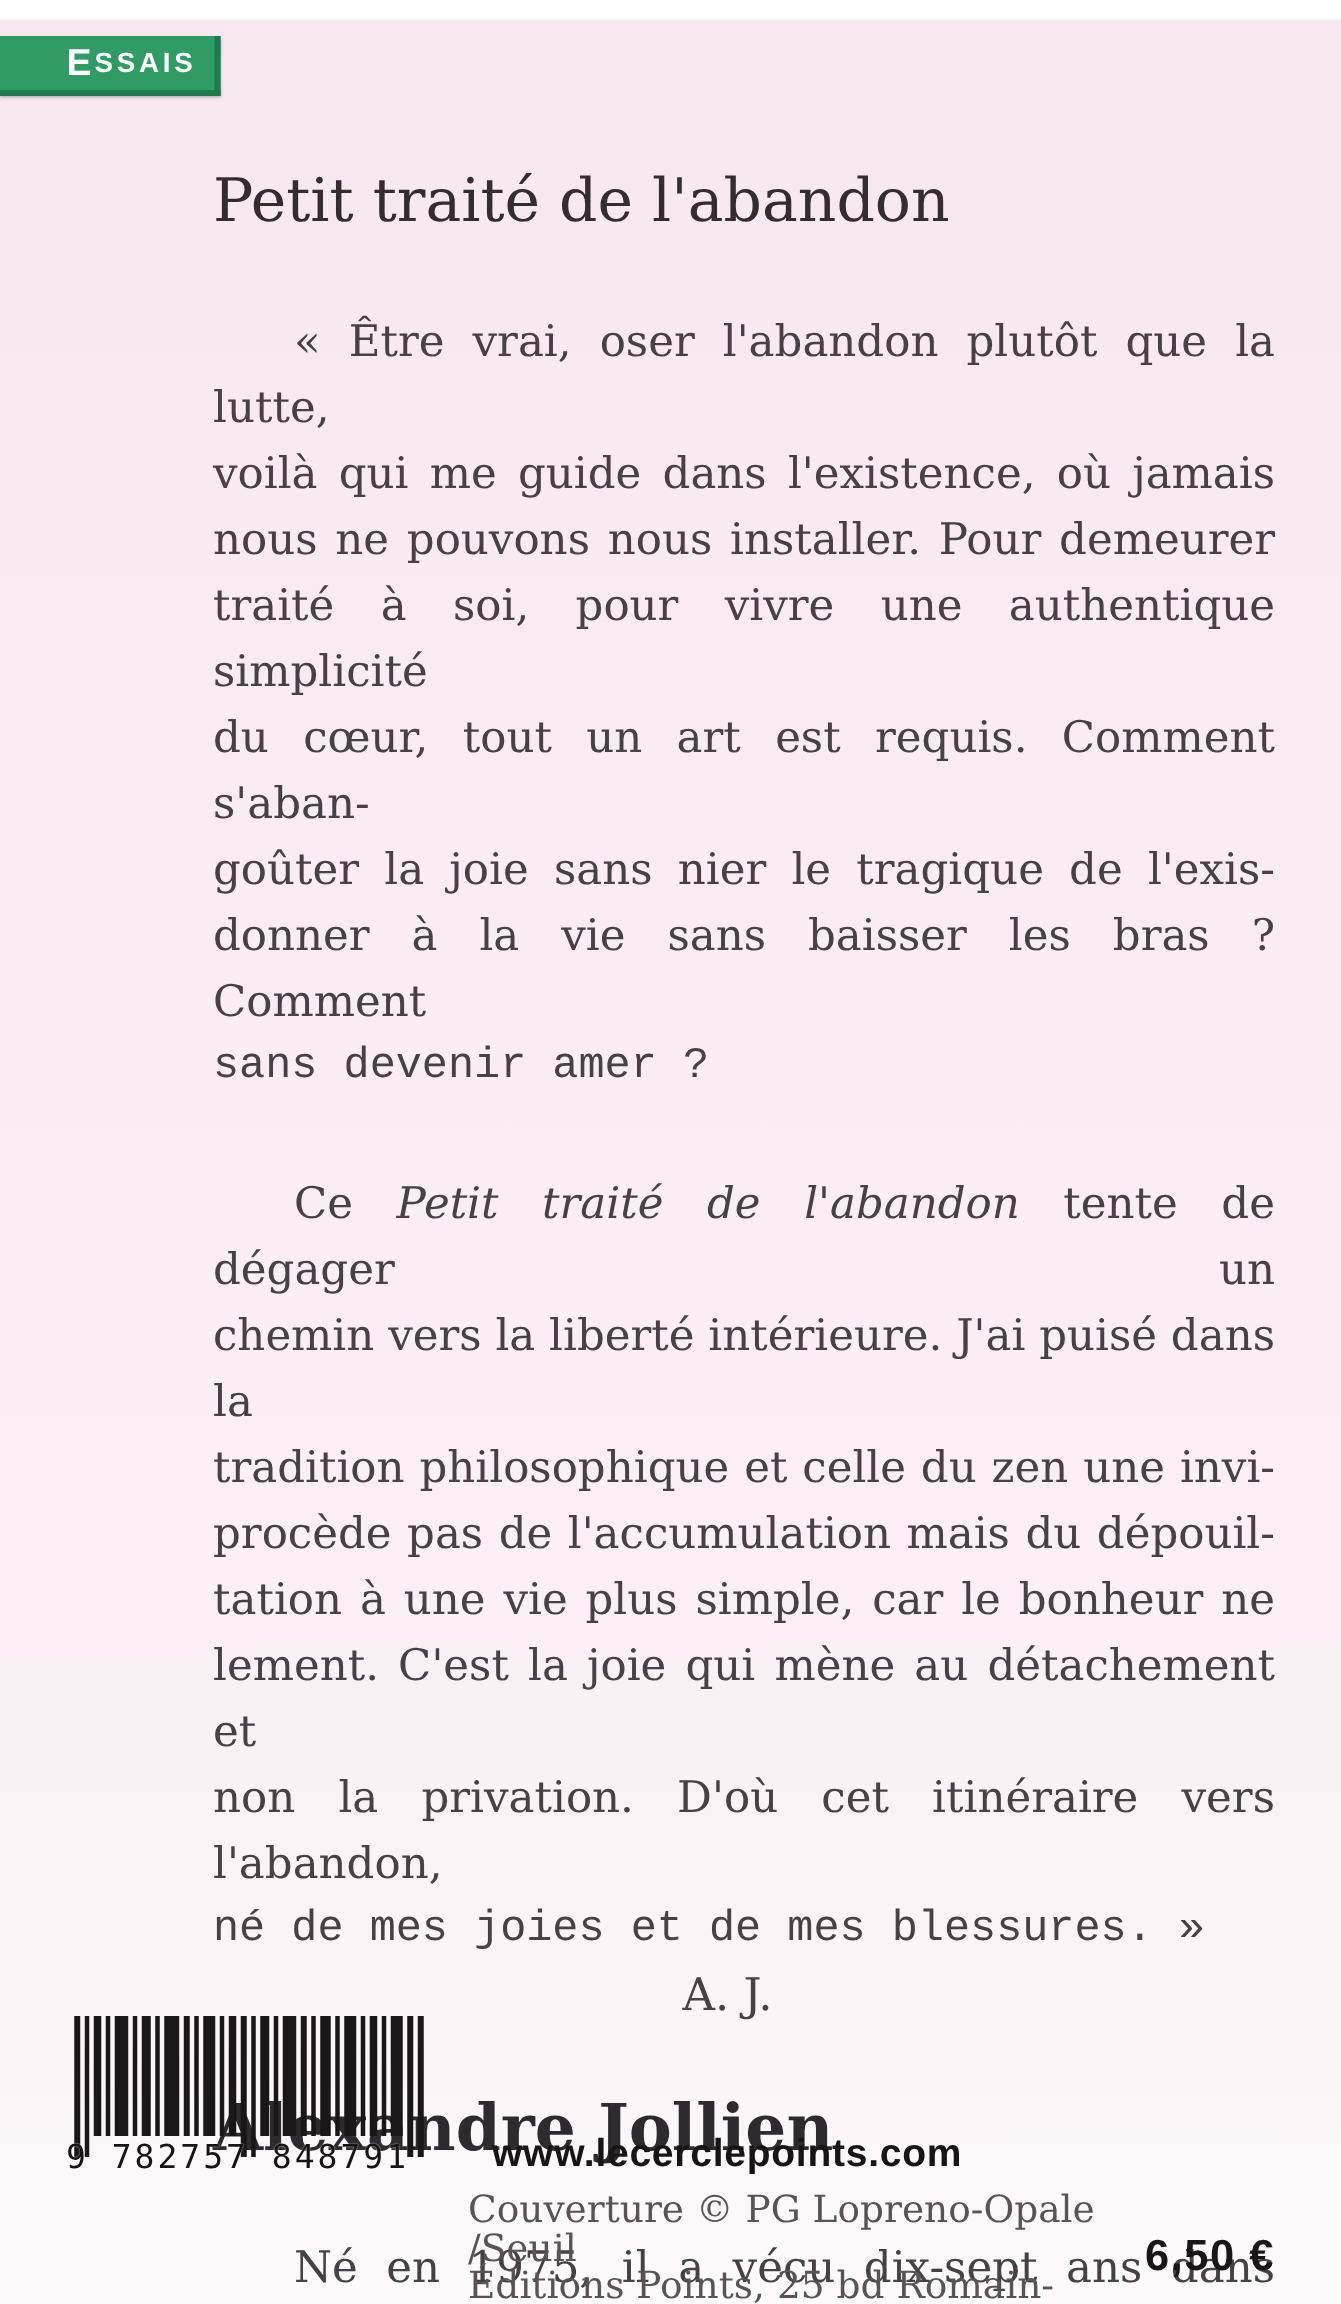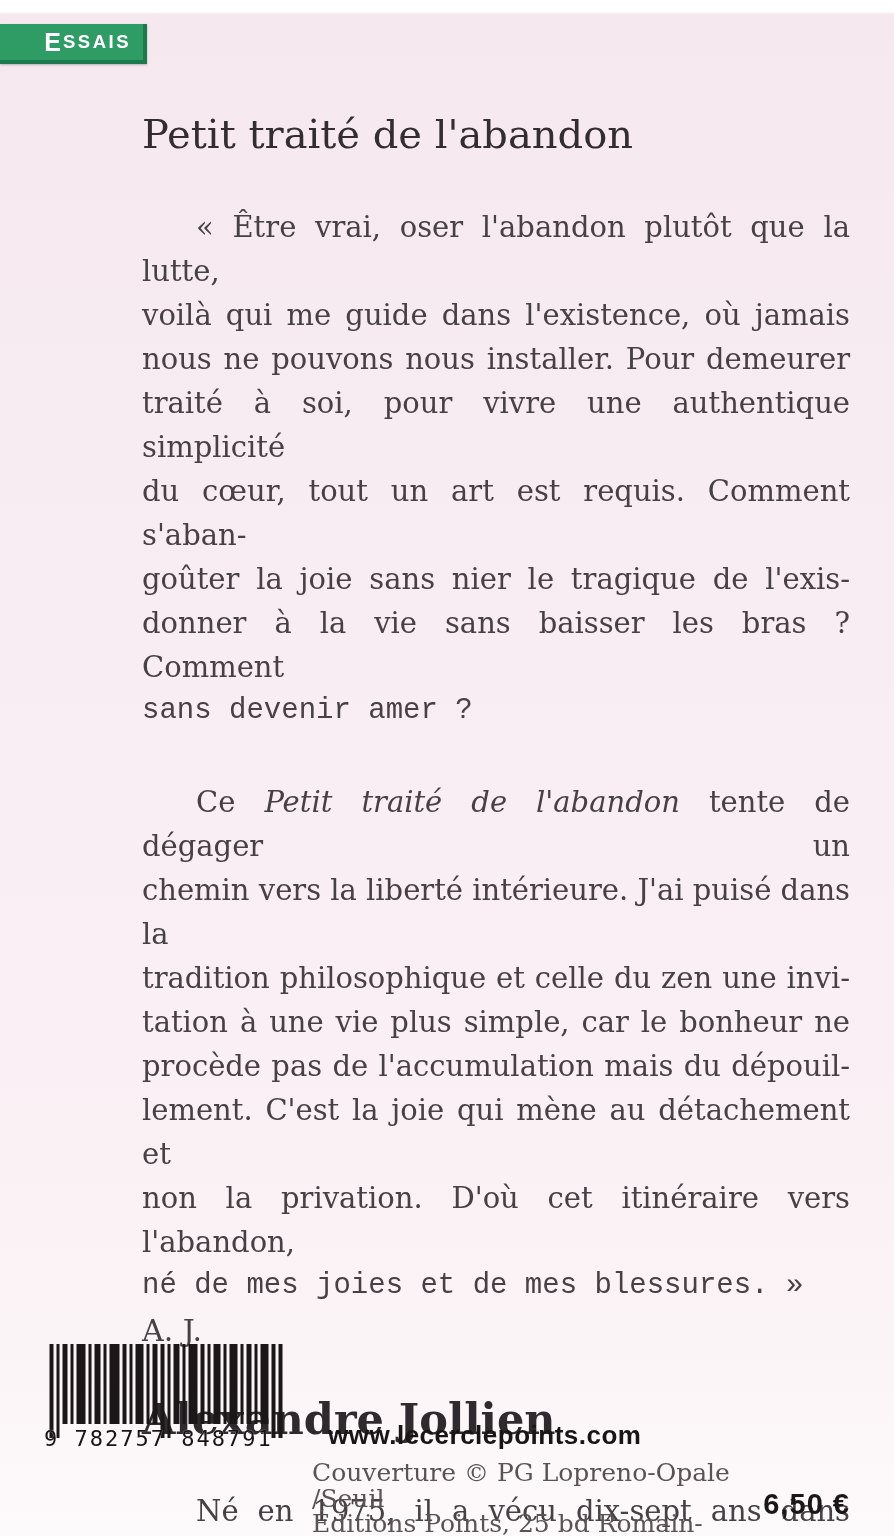--- a/index.html
+++ b/index.html
@@ -31,21 +31,21 @@
     font-size:40px; line-height:48px; margin:0 0 12px 0;
     color:#332d30; font-weight:normal;
   }
   .line {
     font-size:29px; line-height:44px; color:#474044;
     text-align:justify; text-align-last:justify;
   }
   .line.last   { text-align-last:left;font-family:Liberation Mono, monospace; }
   .line.indent { text-indent:54px;margin-top:47px; }
   .signature {
-    font-size:30px; line-height:46px; text-align:left; padding-right:22px;
+    font-size:30px; line-height:46px; text-align:center; padding-right:22px;
     color:#474044;
   }
   .author-name {
     font-size:43px; line-height:46px; font-weight:bold;
     margin:42px 0 12px 0; color:#2f2a2d;
   }
 
   
   .barcode { position:absolute; left:42px; top:1344px; width:250px; }
   .barcode svg { display:block; }
@@ -85,22 +85,22 @@
         <div class="line"><span>voilà qui me guide dans l'existence, où jamais</span></div>
         <div class="line"><span>nous ne pouvons nous installer. Pour demeurer</span></div>
         <div class="line"><span>traité à soi, pour vivre une authentique simplicité</span></div>
         <div class="line"><span>du cœur, tout un art est requis. Comment s'aban-</span></div>
         <div class="line"><span>goûter la joie sans nier le tragique de l'exis-</span></div>
         <div class="line"><span>donner à la vie sans baisser les bras ? Comment</span></div>
         <div class="line last"><span>sans devenir amer ?</span></div>
         <div class="line indent"><span>Ce </span><i>Petit traité de l'abandon</i><span> tente de dégager un</span></div>
         <div class="line"><span>chemin vers la liberté intérieure. J'ai puisé dans la</span></div>
         <div class="line"><span>tradition philosophique et celle du zen une invi-</span></div>
+        <div class="line"><span>procède pas de l'accumulation mais du dépouil-</span></div>
         <div class="line"><span>tation à une vie plus simple, car le bonheur ne</span></div>
-        <div class="line"><span>procède pas de l'accumulation mais du dépouil-</span></div>
         <div class="line"><span>lement. C'est la joie qui mène au détachement et</span></div>
         <div class="line"><span>non la privation. D'où cet itinéraire vers l'abandon,</span></div>
         <div class="line last"><span>né de mes joies et de mes blessures. »</span></div>
       </div>
 
     <div class="signature">A. J.</div>
 
     <h2 class="author-name">Alexandre Jollien</h2>
 
     <div>

